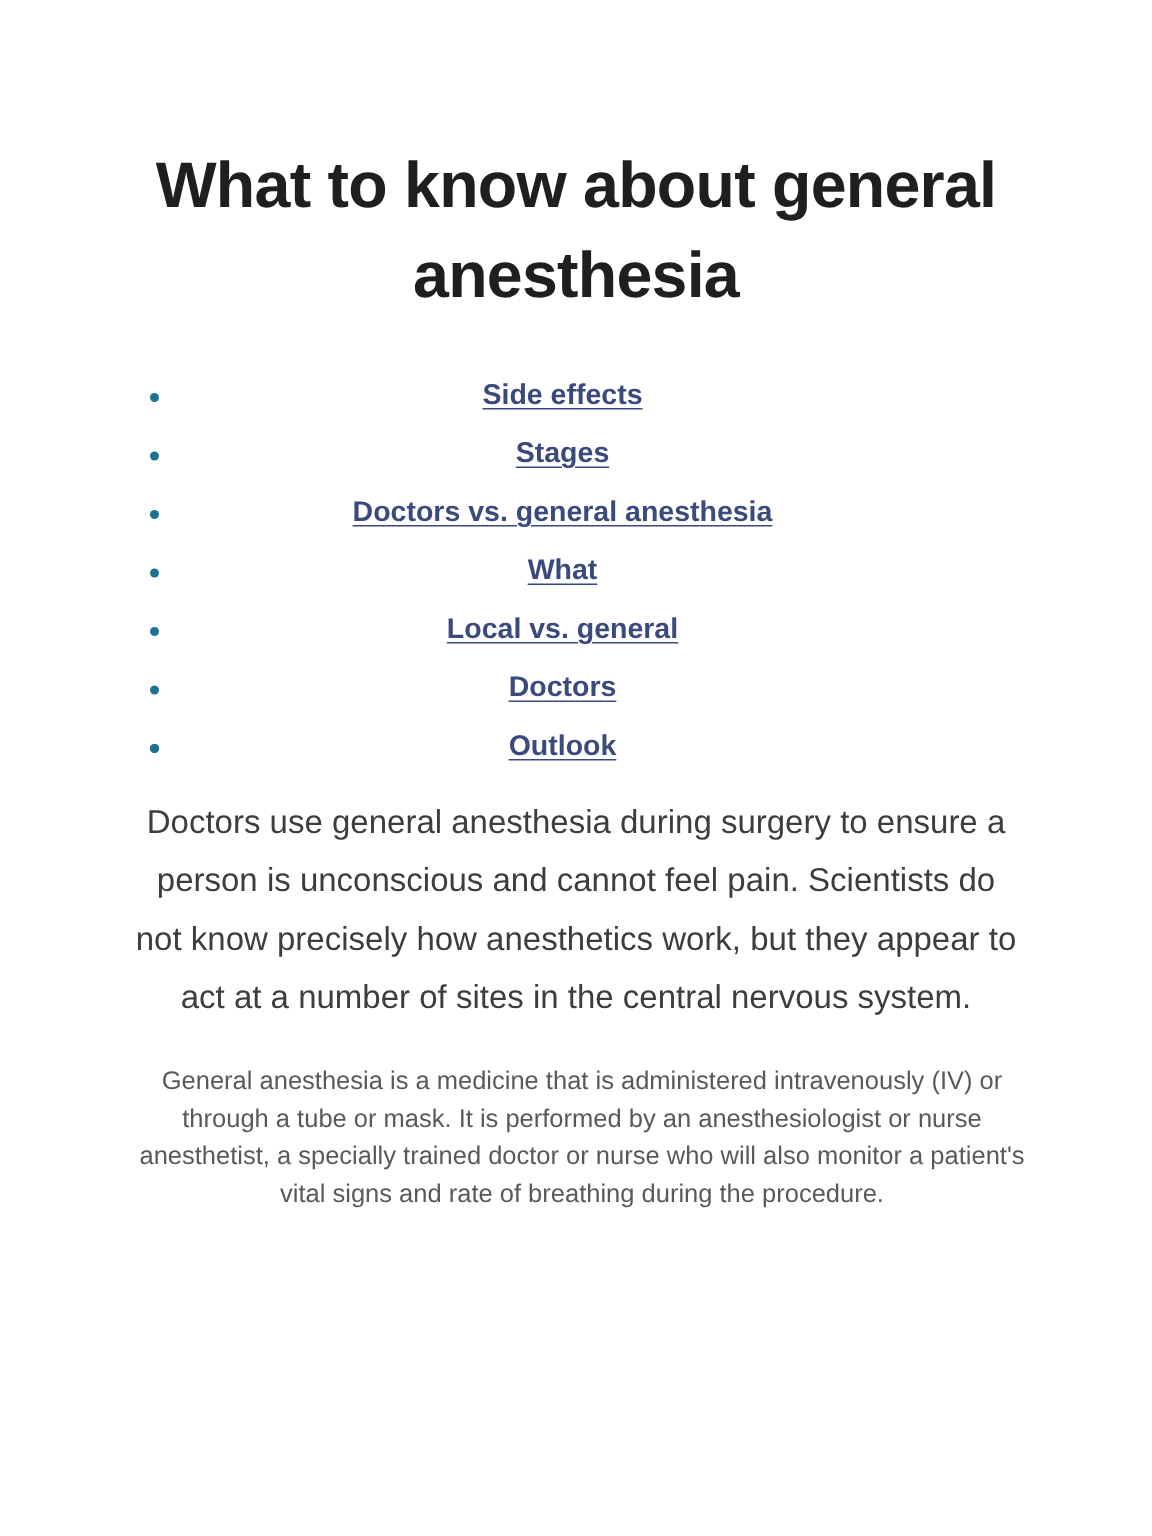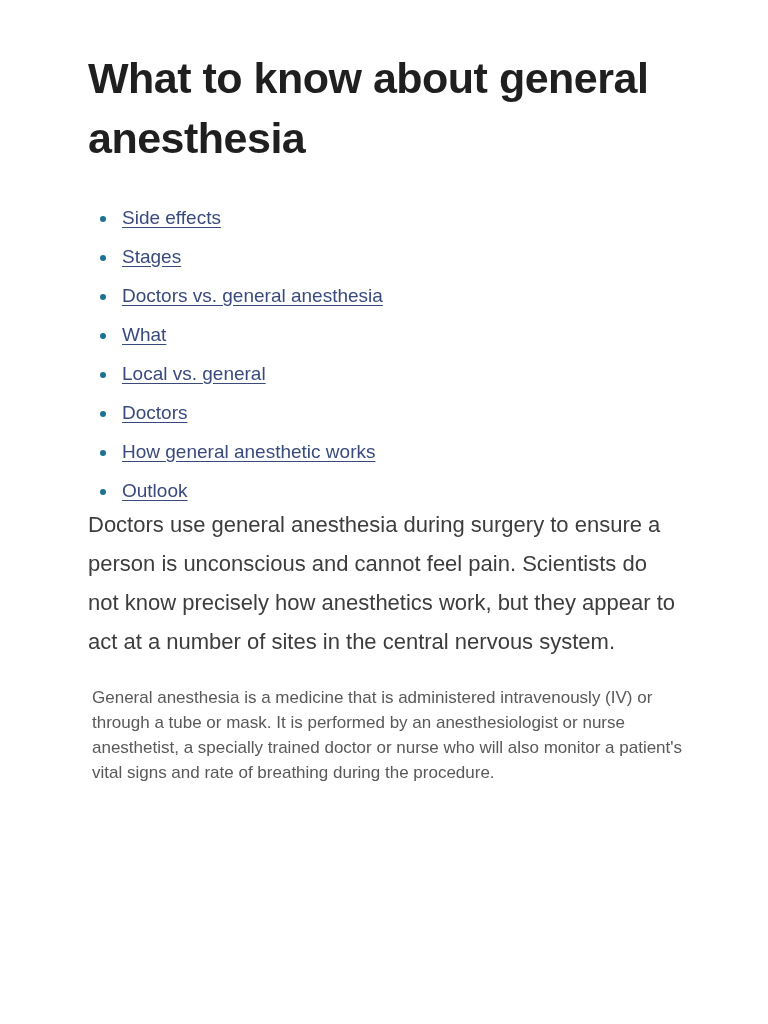--- a/index.html
+++ b/index.html
@@ -10,36 +10,38 @@
   body {
     width: 768px;
     height: 1024px;
     font-family: "Liberation Sans", sans-serif;
     overflow: hidden;
   }
   .page {
     box-sizing: border-box;
     width: 716px;
     height: 1024px;
-    padding: 48px 88px 0 88px;
+    padding: 94px 88px 0 88px;
     background: #ffffff;
+    text-align: center;
   }
   .article-title {
     margin: 0 0 40px 0;
     width: 592px;
     font-size: 43px;
     line-height: 60px;
     font-weight: bold;
     letter-spacing: -0.5px;
     color: #1f1f1f;
   }
   ul.toc-list {
     list-style: none;
-    margin: 0 0 4px 0;
+    margin: 0 0 20px 0;
     padding: 0;
+    font-weight: bold;
   }
   ul.toc-list li {
     position: relative;
     padding-left: 34px;
     margin-bottom: 19px;
     font-size: 19px;
     line-height: 20px;
   }
   ul.toc-list li:last-child {
     margin-bottom: 0;
@@ -101,21 +103,20 @@
     <li>
       <span class="dot"></span>
       <a class="toc-link">Local vs. general</a>
     </li>
     <li>
       <span class="dot"></span>
       <a class="toc-link">Doctors</a>
     </li>
     <li>
       <span class="dot"></span>
-      <a class="toc-link">How general anesthetic works</a>
     </li>
     <li>
       <span class="dot"></span>
       <a class="toc-link">Outlook</a>
     </li>
   </ul>
 
   <p class="lead-paragraph">Doctors use general anesthesia during surgery to ensure a person is unconscious and cannot feel pain. Scientists do not know precisely how anesthetics work, but they appear to act at a number of sites in the central nervous system.</p>
 
   <p class="body-paragraph">General anesthesia is a medicine that is administered intravenously (IV) or through a tube or mask. It is performed by an anesthesiologist or nurse anesthetist, a specially trained doctor or nurse who will also monitor a patient's vital signs and rate of breathing during the procedure.</p>

